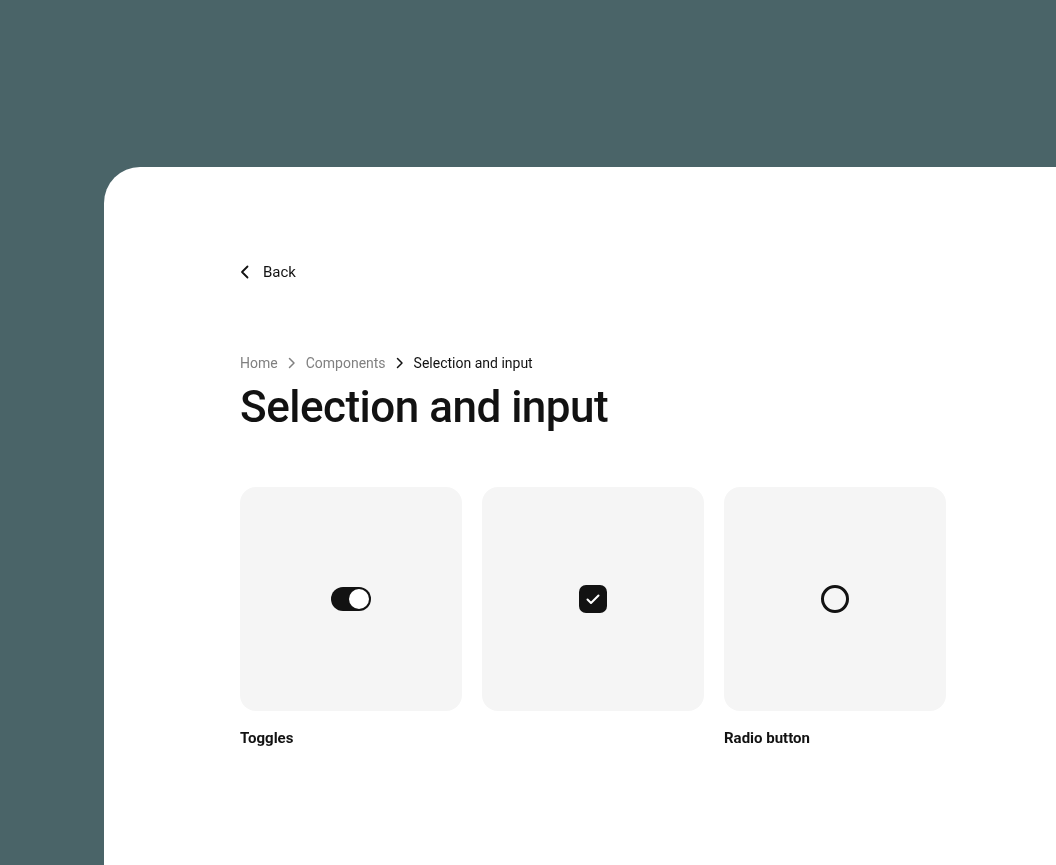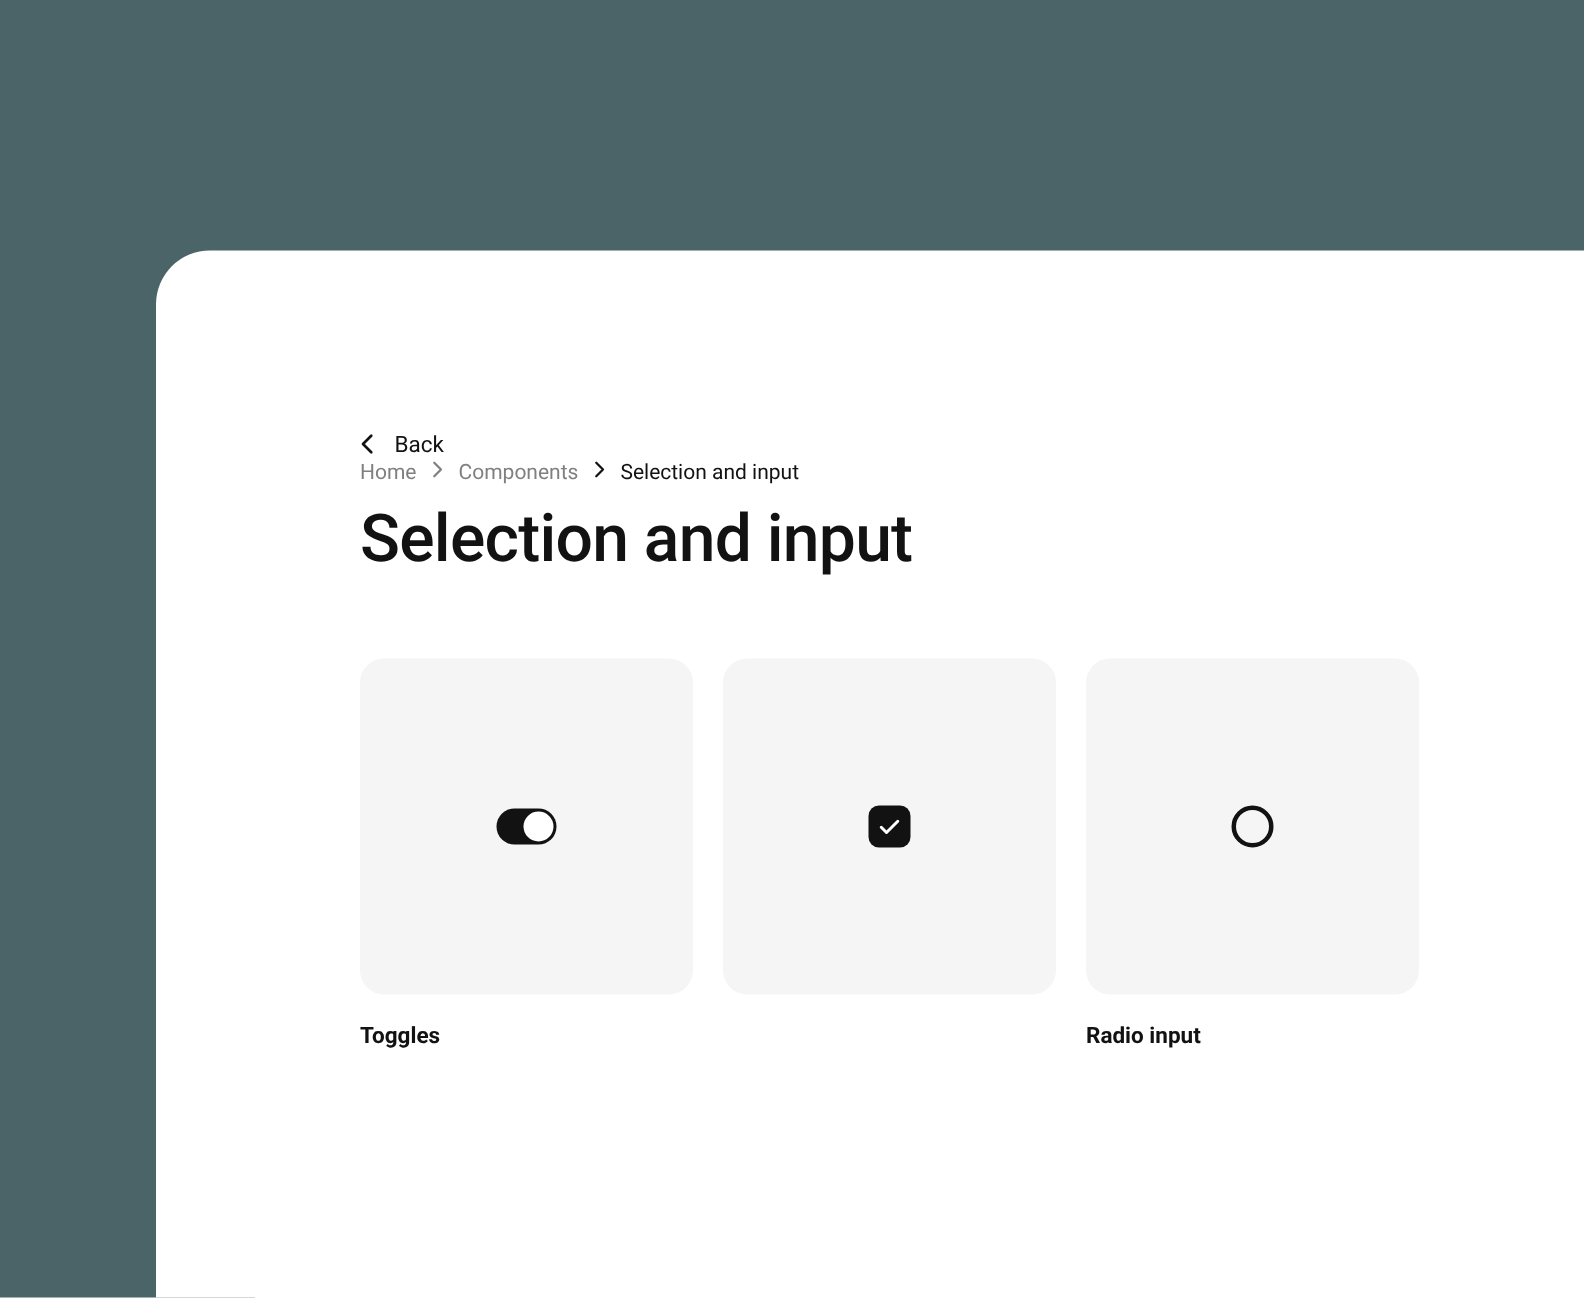--- a/index.html
+++ b/index.html
@@ -13,35 +13,36 @@
       overflow: hidden;
     }
     .panel {
       position: absolute;
       top: 167px;
       left: 104px;
       right: 0;
       bottom: 0;
       background: #ffffff;
       border-top-left-radius: 36px;
-      padding-top: 120px;
+      padding-top: 96px;
       padding-left: 136px;
     }
     .back-row {
       display: inline-flex;
       align-items: center;
       gap: 14px;
       cursor: pointer;
       color: #121212;
       font-size: 15px;
     }
     .back-row svg { display: block; }
     .breadcrumb {
-      display: flex;
-      align-items: flex-start;
+      margin-top: 72px;
+      display: flex;
+      align-items: center;
       gap: 10px;
       font-size: 14px;
     }
     .breadcrumb .crumb-link { color: #808080; cursor: pointer; }
     .breadcrumb .crumb-current { color: #121212; }
     .breadcrumb svg { display: block; }
     h1.page-title {
       margin: 10px 0 0 0;
       font-size: 44px;
       font-weight: 500;
@@ -183,19 +184,19 @@
             <path d="M1.5 5.5L5 9l7.5-7.5" stroke="#ffffff" stroke-width="2" stroke-linecap="round" stroke-linejoin="round"></path>
           </svg>
         </div>
       </div>
     </div>
 
     <div class="card">
       <div class="tile">
         <div class="radio-ring"></div>
       </div>
-      <div class="card-label">Radio input</div>
+      <div class="card-label">Radio button</div>
     </div>
 
 
   </div>
 
 </div>
 
 </body></html>

